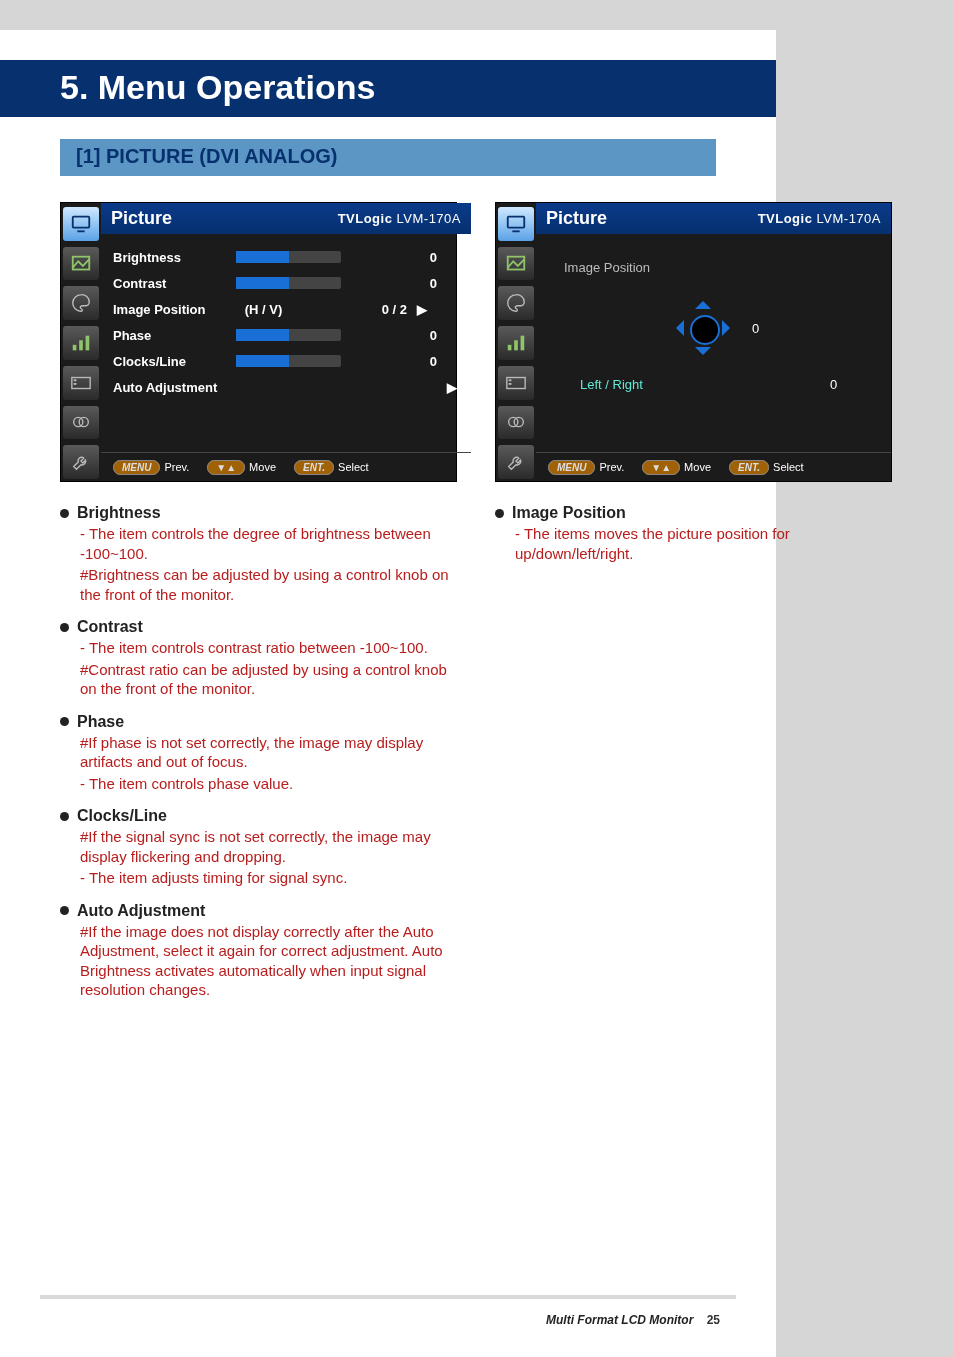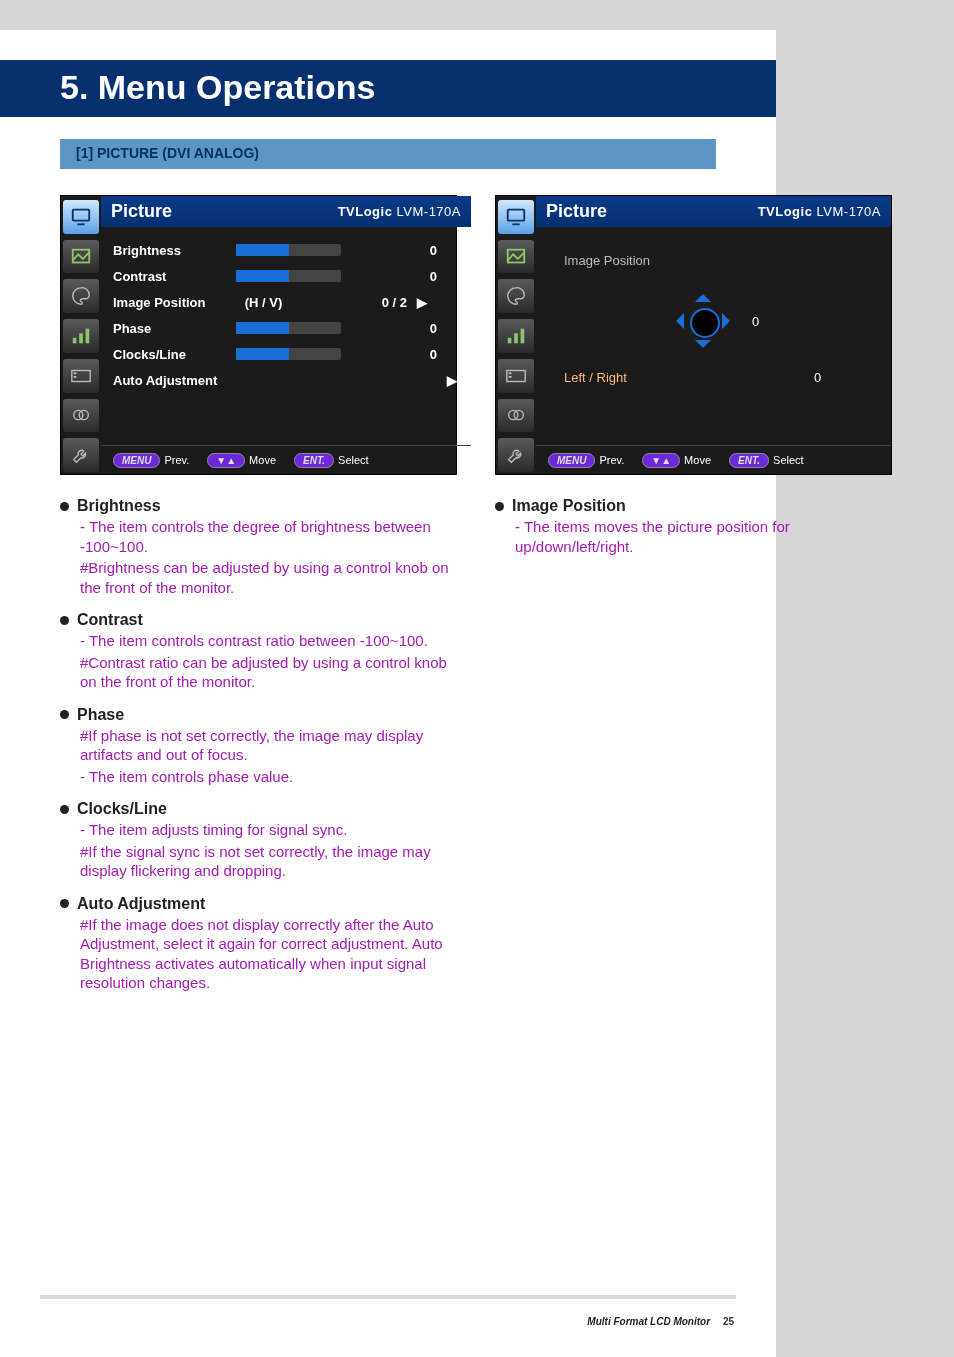--- a/index.html
+++ b/index.html
@@ -21,21 +21,21 @@
     background: #06306e;
     color: #fff;
     padding: 8px 0 10px 60px;
     font-size: 34px;
     font-weight: 700;
     margin-top: 30px;
   }
   .section-bar {
     background: #5b96c4;
     color: #06306e;
-    font-size: 14px;
+    font-size: 20px;
     font-weight: 700;
     padding: 6px 0 8px 16px;
     margin: 22px 60px 18px 60px;
   }
   .columns {
     display: flex;
     gap: 40px;
     padding: 8px 60px;
   }
   .col {
@@ -130,21 +130,21 @@
   }
   .osd .footer .pill {
     border: 1px solid #888;
     border-radius: 10px;
     padding: 1px 8px;
     font-style: italic;
     font-size: 10px;
     font-weight: 700;
     margin-right: 4px;
     color: #ddd;
-    background: #6d28d9;
+    background: #a16207;
   }
   
   .imgpos-body {
     flex: 1;
     padding: 18px 16px 4px 16px;
     font-size: 13px;
   }
   .imgpos-body .ip-title {
     color: #bbb;
     margin: 8px 0 18px 12px;
@@ -171,53 +171,53 @@
   }
   .dpad .tri {
     position: absolute;
     width: 0; height: 0;
     border: 8px solid transparent;
   }
   .dpad .up    { border-bottom-color: #1a6fd6; top: 0; left: 27px; }
   .dpad .down  { border-top-color:    #1a6fd6; bottom: 0; left: 27px; }
   .dpad .left  { border-right-color:  #1a6fd6; left: 0; top: 27px; }
   .dpad .right { border-left-color:   #1a6fd6; right: 0; top: 27px; }
-  .lr-label { color: #fdba74; margin-left: 12px; display: inline-block; width: 120px; }
+  .lr-label { color: #5eead4; margin-left: 28px; display: inline-block; width: 120px; }
   .lr-val { display: inline-block; width: 40px; text-align: center; margin-left: 110px; }
 
   
   .desc-item { margin: 6px 0 14px 0; }
   .desc-item .head {
     font-weight: 700;
     font-size: 16px;
     display: flex;
     align-items: center;
     gap: 8px;
     color: #222;
   }
   .desc-item .head .dot {
     width: 9px; height: 9px; border-radius: 50%; background: #222; display: inline-block;
   }
   .desc-item .line {
     margin: 2px 0 2px 20px;
     font-size: 15px;
     line-height: 1.3;
-    color: #a21caf;
+    color: #b91c1c;
   }
   
   .page-footer-sep {
     position: absolute;
     left: 40px; right: 40px; bottom: 58px;
     height: 4px;
     background: #d9d9d9;
   }
   .page-footer {
     position: absolute;
-    right: 42px; bottom: 30px;
-    font-size: 10px;
+    right: 56px; bottom: 30px;
+    font-size: 12px;
     color: #333;
   }
   .page-footer .fn { font-style: italic; font-weight: 700; color: #222; }
   .page-footer .pn { font-weight: 700; margin-left: 10px; }
 </style>
 </head>
 <body>
 
 <div class="page">
 
@@ -362,22 +362,22 @@
               <span>Phase</span>
             </div>
             <div class="line">#If phase is not set correctly, the image may display artifacts and out of focus.</div>
             <div class="line">- The item controls phase value.</div>
           </div>
           <div class="desc-item">
             <div class="head">
               <span class="dot"></span>
               <span>Clocks/Line</span>
             </div>
+            <div class="line">#If the signal sync is not set correctly, the image may display flickering and dropping.</div>
             <div class="line">- The item adjusts timing for signal sync.</div>
-            <div class="line">#If the signal sync is not set correctly, the image may display flickering and dropping.</div>
           </div>
           <div class="desc-item">
             <div class="head">
               <span class="dot"></span>
               <span>Auto Adjustment</span>
             </div>
             <div class="line">#If the image does not display correctly after the Auto Adjustment, select it again for correct adjustment. Auto Brightness activates automatically when input signal resolution changes.</div>
           </div>
         </div>
     </div>

